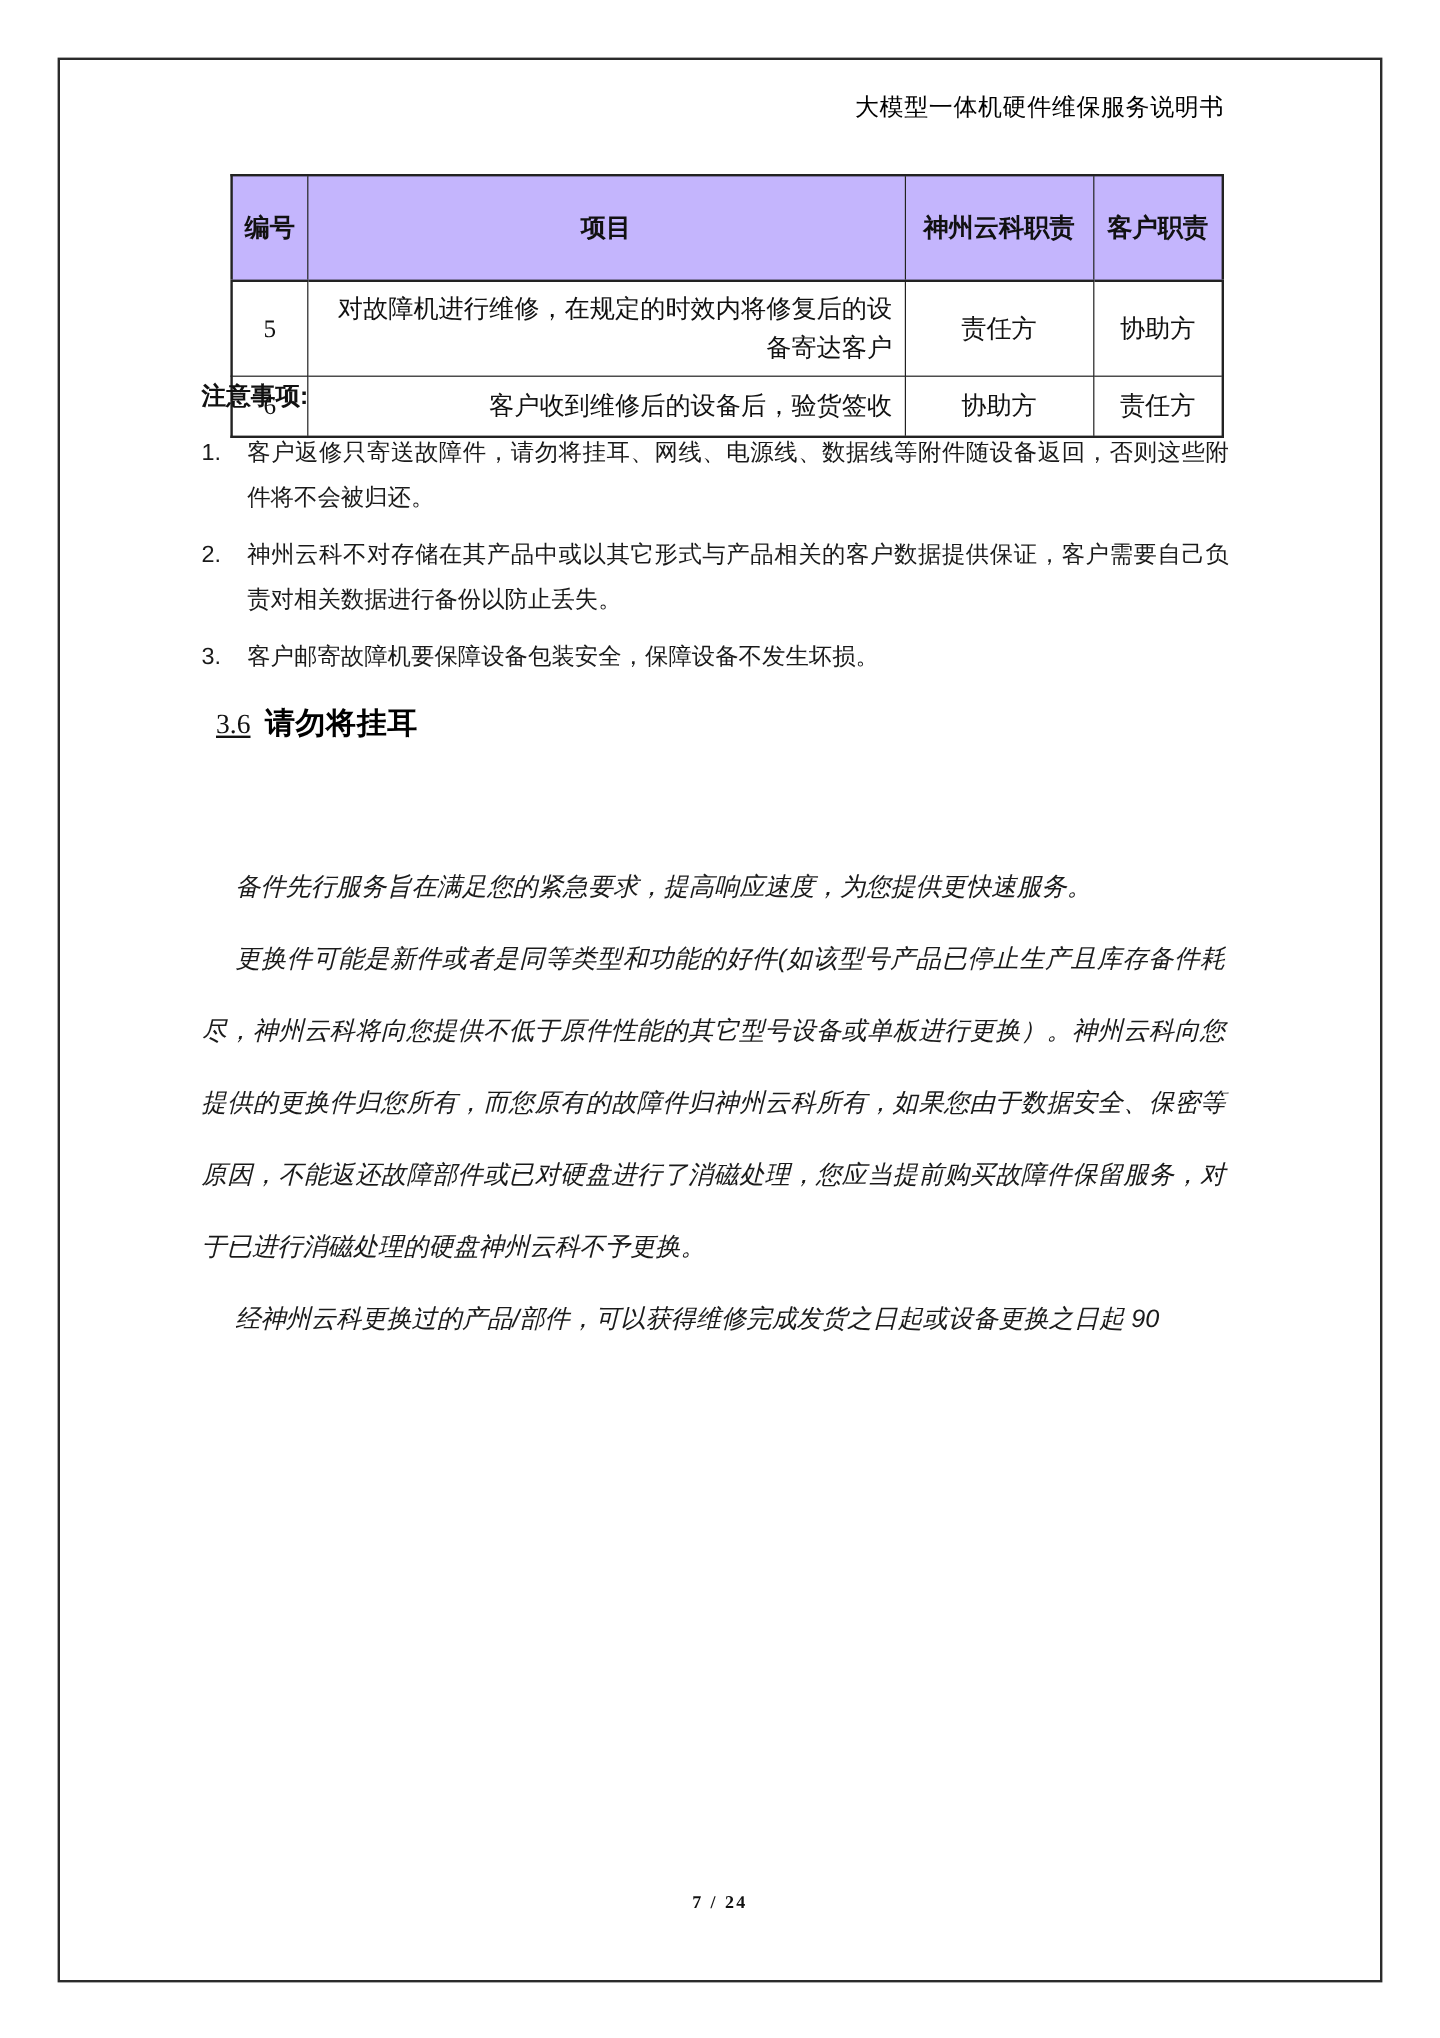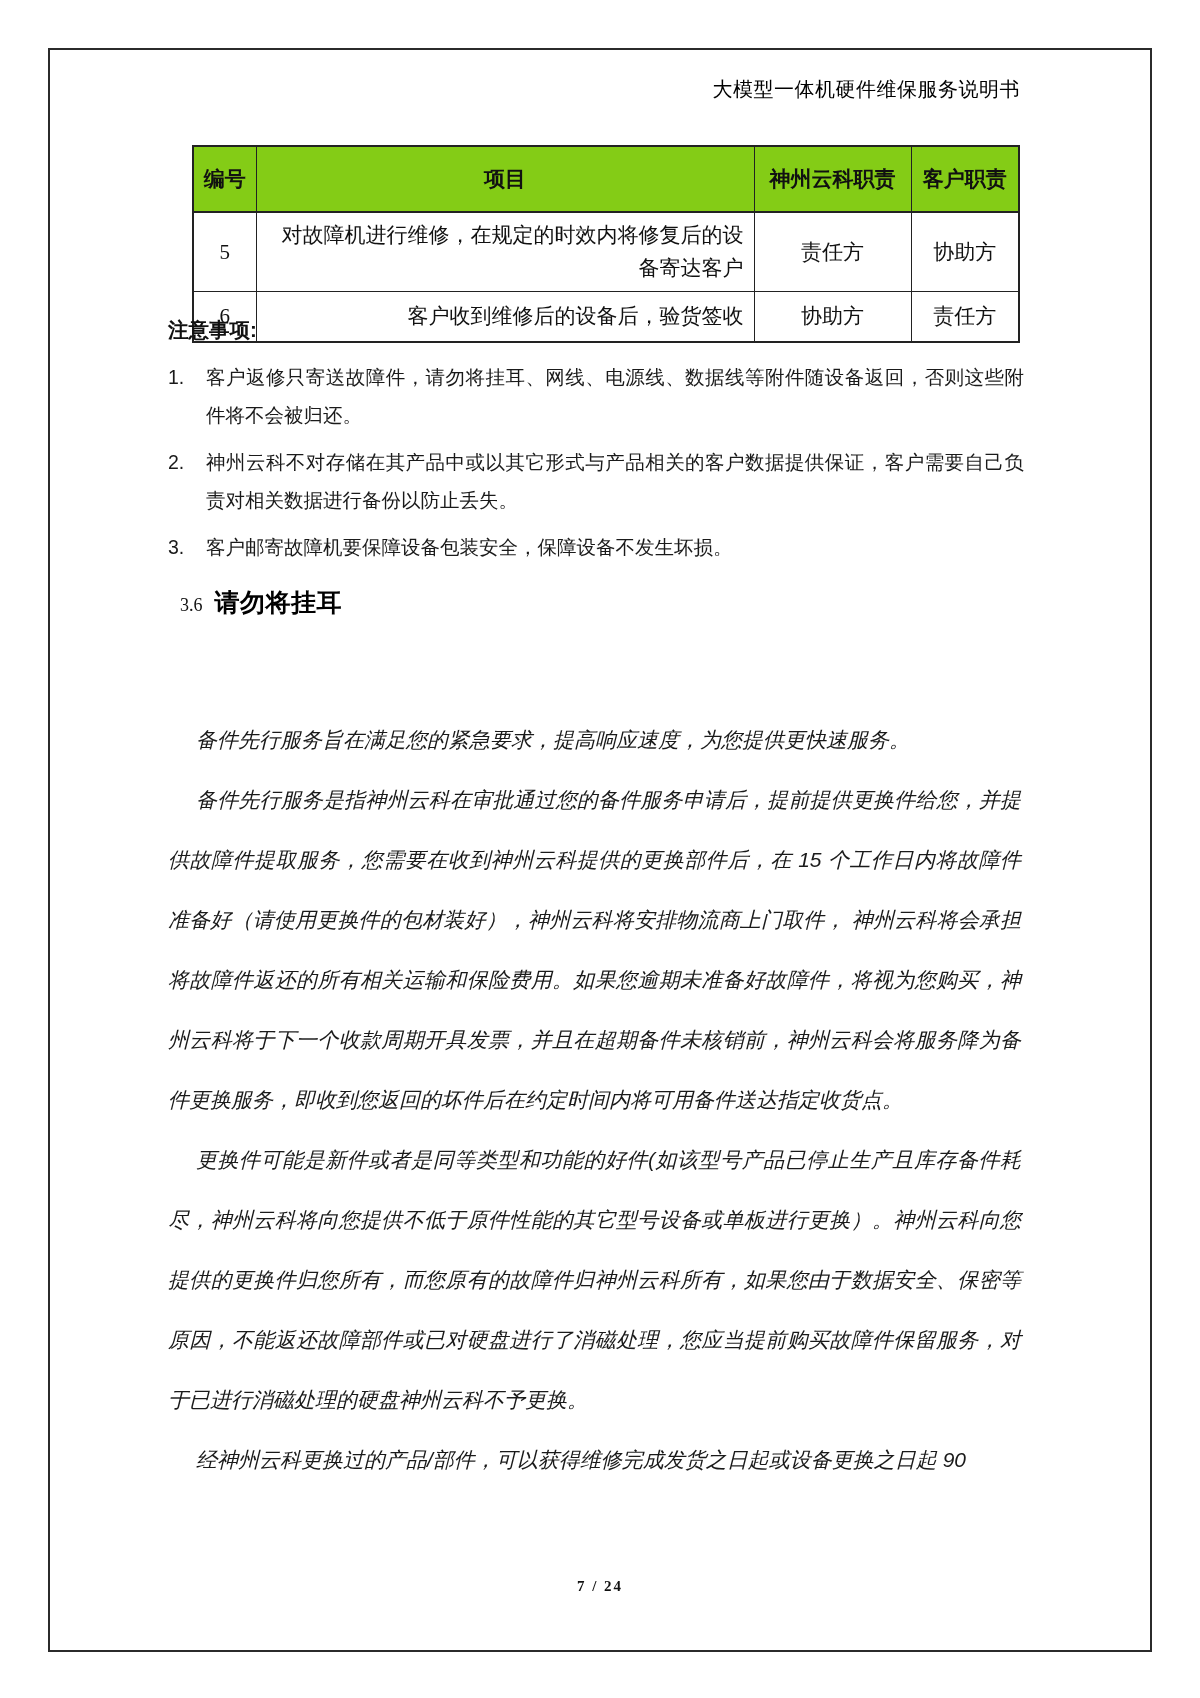--- a/index.html
+++ b/index.html
@@ -20,22 +20,22 @@
   table.resp-table {
     position:absolute; left:192px; top:145px; width:826px;
     border-collapse:collapse; table-layout:fixed;
     font-family:"Liberation Serif", serif; font-size:21px; color:#111111;
   }
   table.resp-table th, table.resp-table td {
     border:1.5px solid #222222; vertical-align:middle;
   }
   table.resp-table { border:2px solid #222222; }
   table.resp-table thead th {
-    background:#84cc16; font-weight:bold; text-align:center;
-    height:52px; border-bottom:2px solid #222222; padding:6px 4px;
+    background:#c4b5fd; font-weight:bold; text-align:center;
+    height:52px; border-bottom:2px solid #222222; padding:17px 4px;
   }
   .col-no    { width:63px; }
   .col-item  { width:498px; }
   .col-vendor{ width:157px; }
   .col-cust  { width:108px; }
   td.cell-no, td.cell-vendor, td.cell-cust { text-align:center; }
   td.cell-item { text-align:right; padding:6px 10px; line-height:33px; }
   tr.row-tall { height:72px; }
   tr.row-short{ height:50px; }
 
@@ -49,21 +49,21 @@
     display:flex; font-size:19.5px; line-height:38px; margin-bottom:9px;
     color:#1a1a1a; text-align:justify;
   }
   .note-num { flex:none; width:38px; }
   .note-text { flex:1; }
 
   .section-heading {
     position:absolute; left:180px; top:586px; display:flex; align-items:baseline;
   }
   .section-number {
-    font-family:"Liberation Serif", serif; font-size:18px; color:#111111;
+    font-family:"Liberation Serif", serif; font-size:23px; color:#111111;text-decoration:underline;
   }
   .section-title {
     font-weight:bold; font-size:25px; color:#000000; margin-left:12px;
     letter-spacing:0.5px;
   }
 
   .body-text {
     position:absolute; left:168px; top:710px; width:853px;
     font-size:21px; line-height:60px; text-align:justify; color:#1a1a1a;
   }
@@ -129,18 +129,17 @@
   </div>
 </div>
 
 <div class="section-heading">
   <span class="section-number">3.6</span>
   <span class="section-title">请勿将挂耳</span>
 </div>
 
 <div class="body-text">
   <p>备件先行服务旨在满足您的紧急要求，提高响应速度，为您提供更快速服务。</p>
-  <p>备件先行服务是指神州云科在审批通过您的备件服务申请后，提前提供更换件给您，并提供故障件提取服务，您需要在收到神州云科提供的更换部件后，在 15 个工作日内将故障件准备好（请使用更换件的包材装好），神州云科将安排物流商上门取件， 神州云科将会承担将故障件返还的所有相关运输和保险费用。如果您逾期未准备好故障件，将视为您购买，神州云科将于下一个收款周期开具发票，并且在超期备件未核销前，神州云科会将服务降为备件更换服务，即收到您返回的坏件后在约定时间内将可用备件送达指定收货点。</p>
   <p>更换件可能是新件或者是同等类型和功能的好件(如该型号产品已停止生产且库存备件耗尽，神州云科将向您提供不低于原件性能的其它型号设备或单板进行更换）。神州云科向您提供的更换件归您所有，而您原有的故障件归神州云科所有，如果您由于数据安全、保密等原因，不能返还故障部件或已对硬盘进行了消磁处理，您应当提前购买故障件保留服务，对于已进行消磁处理的硬盘神州云科不予更换。</p>
   <p>经神州云科更换过的产品/部件，可以获得维修完成发货之日起或设备更换之日起 90</p>
 </div>
 
 <div class="doc-footer">7 / 24</div>
 
 </body></html>

